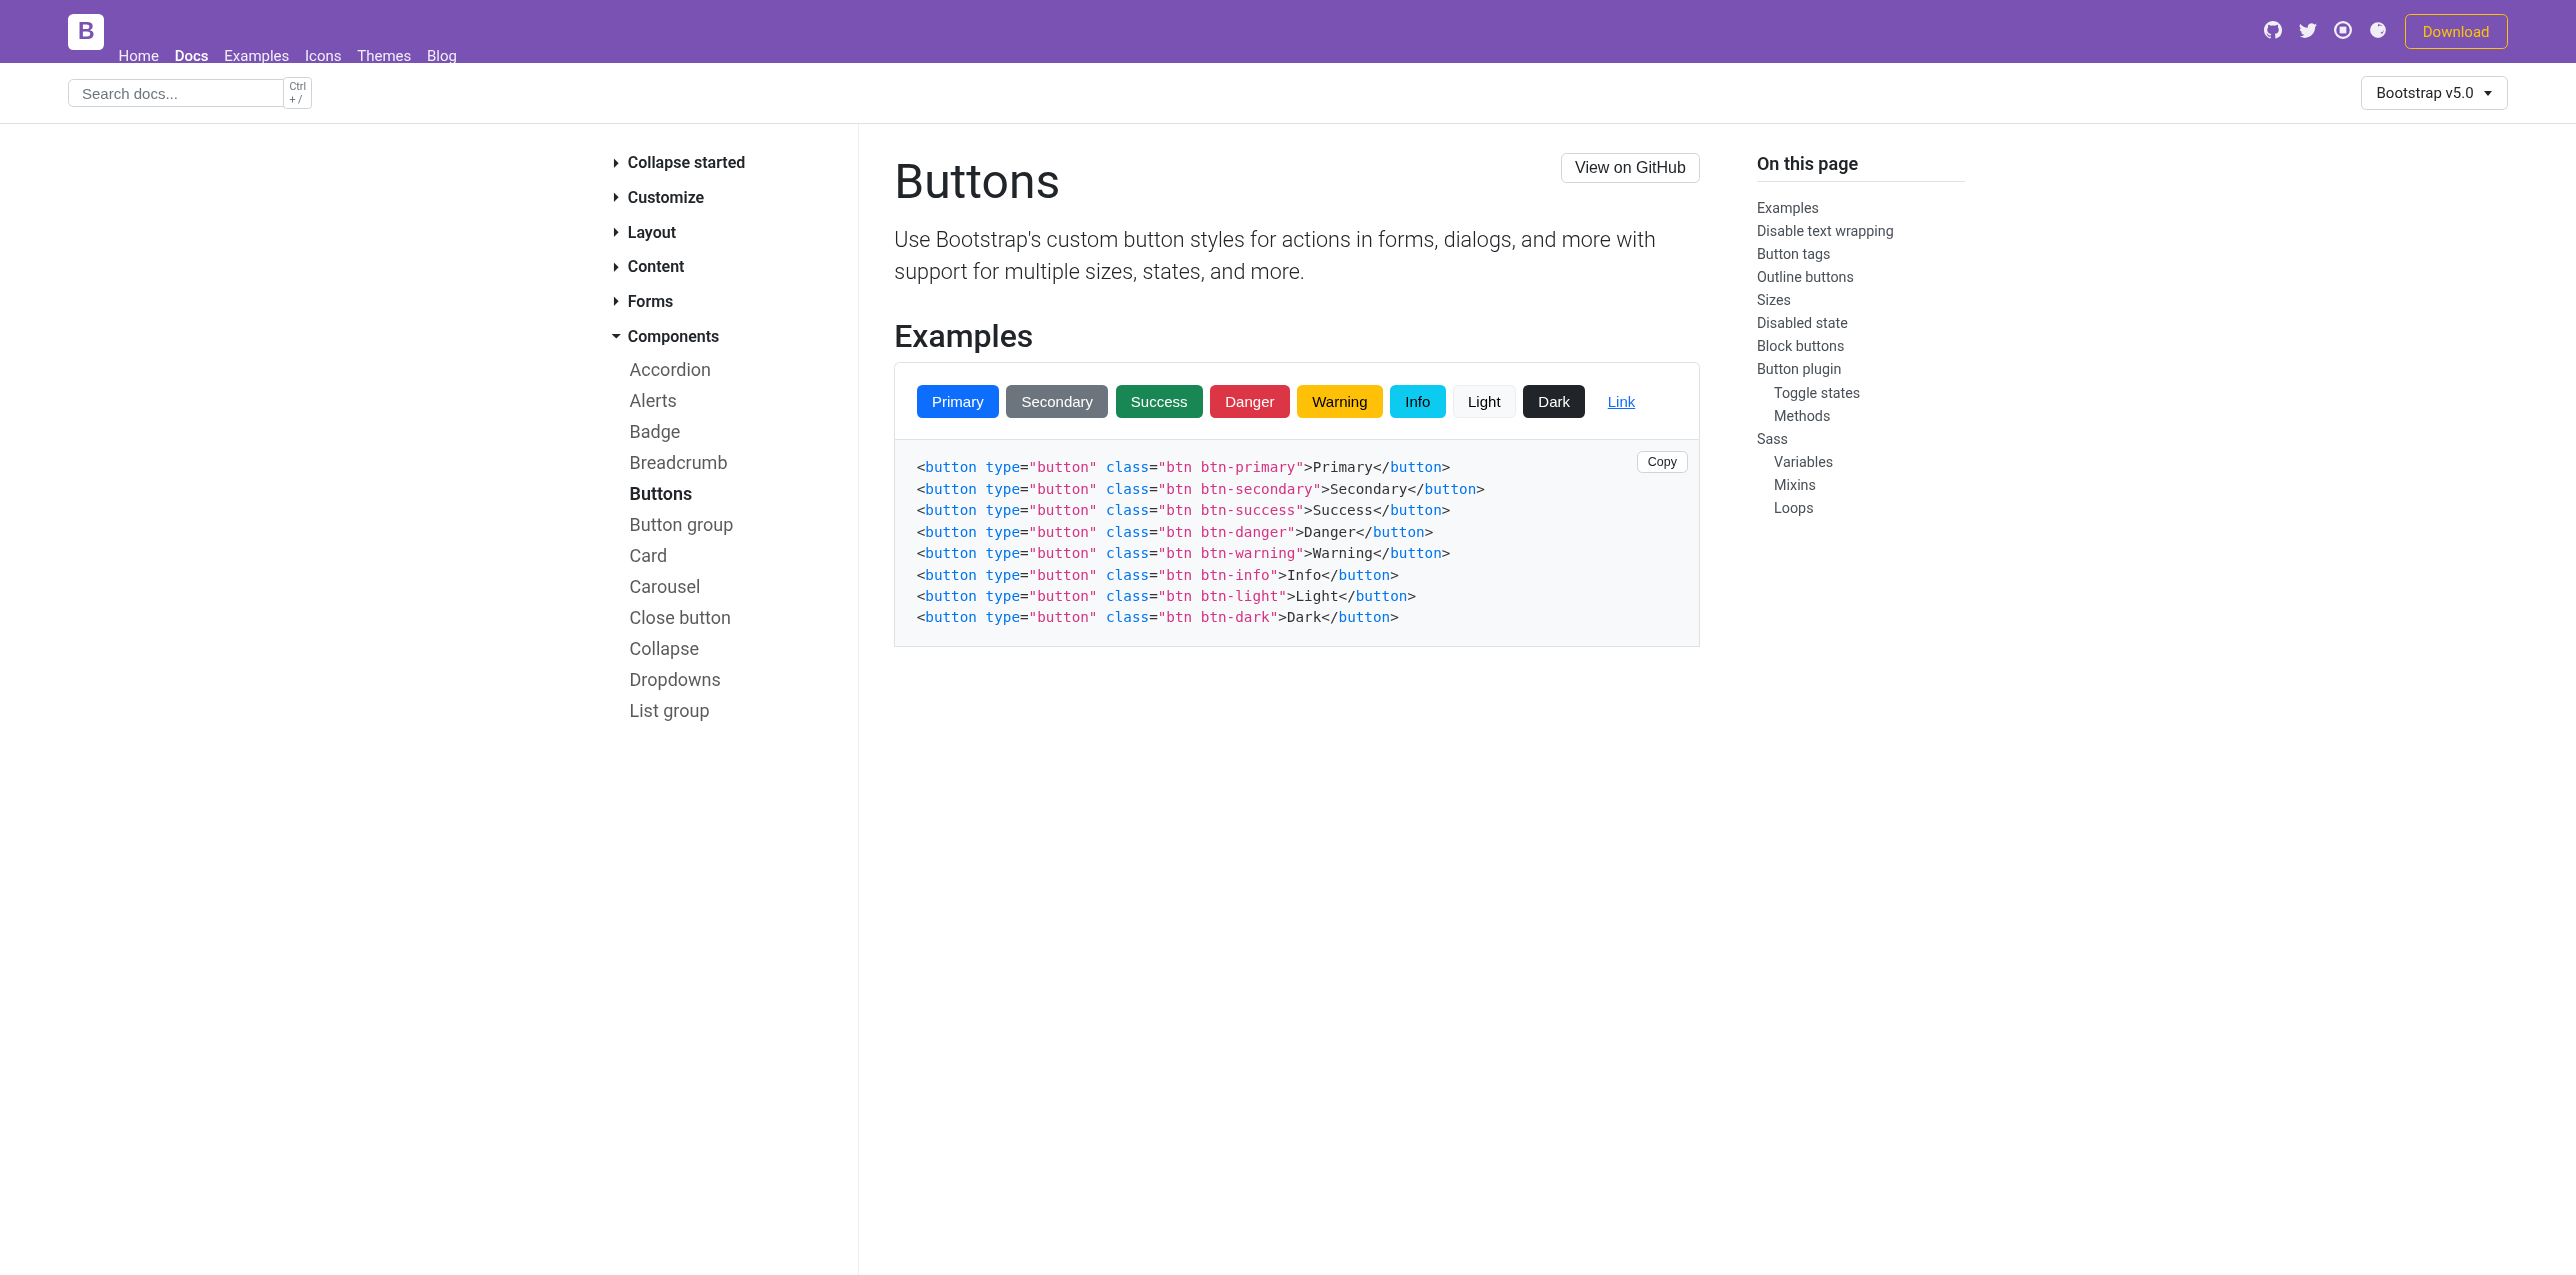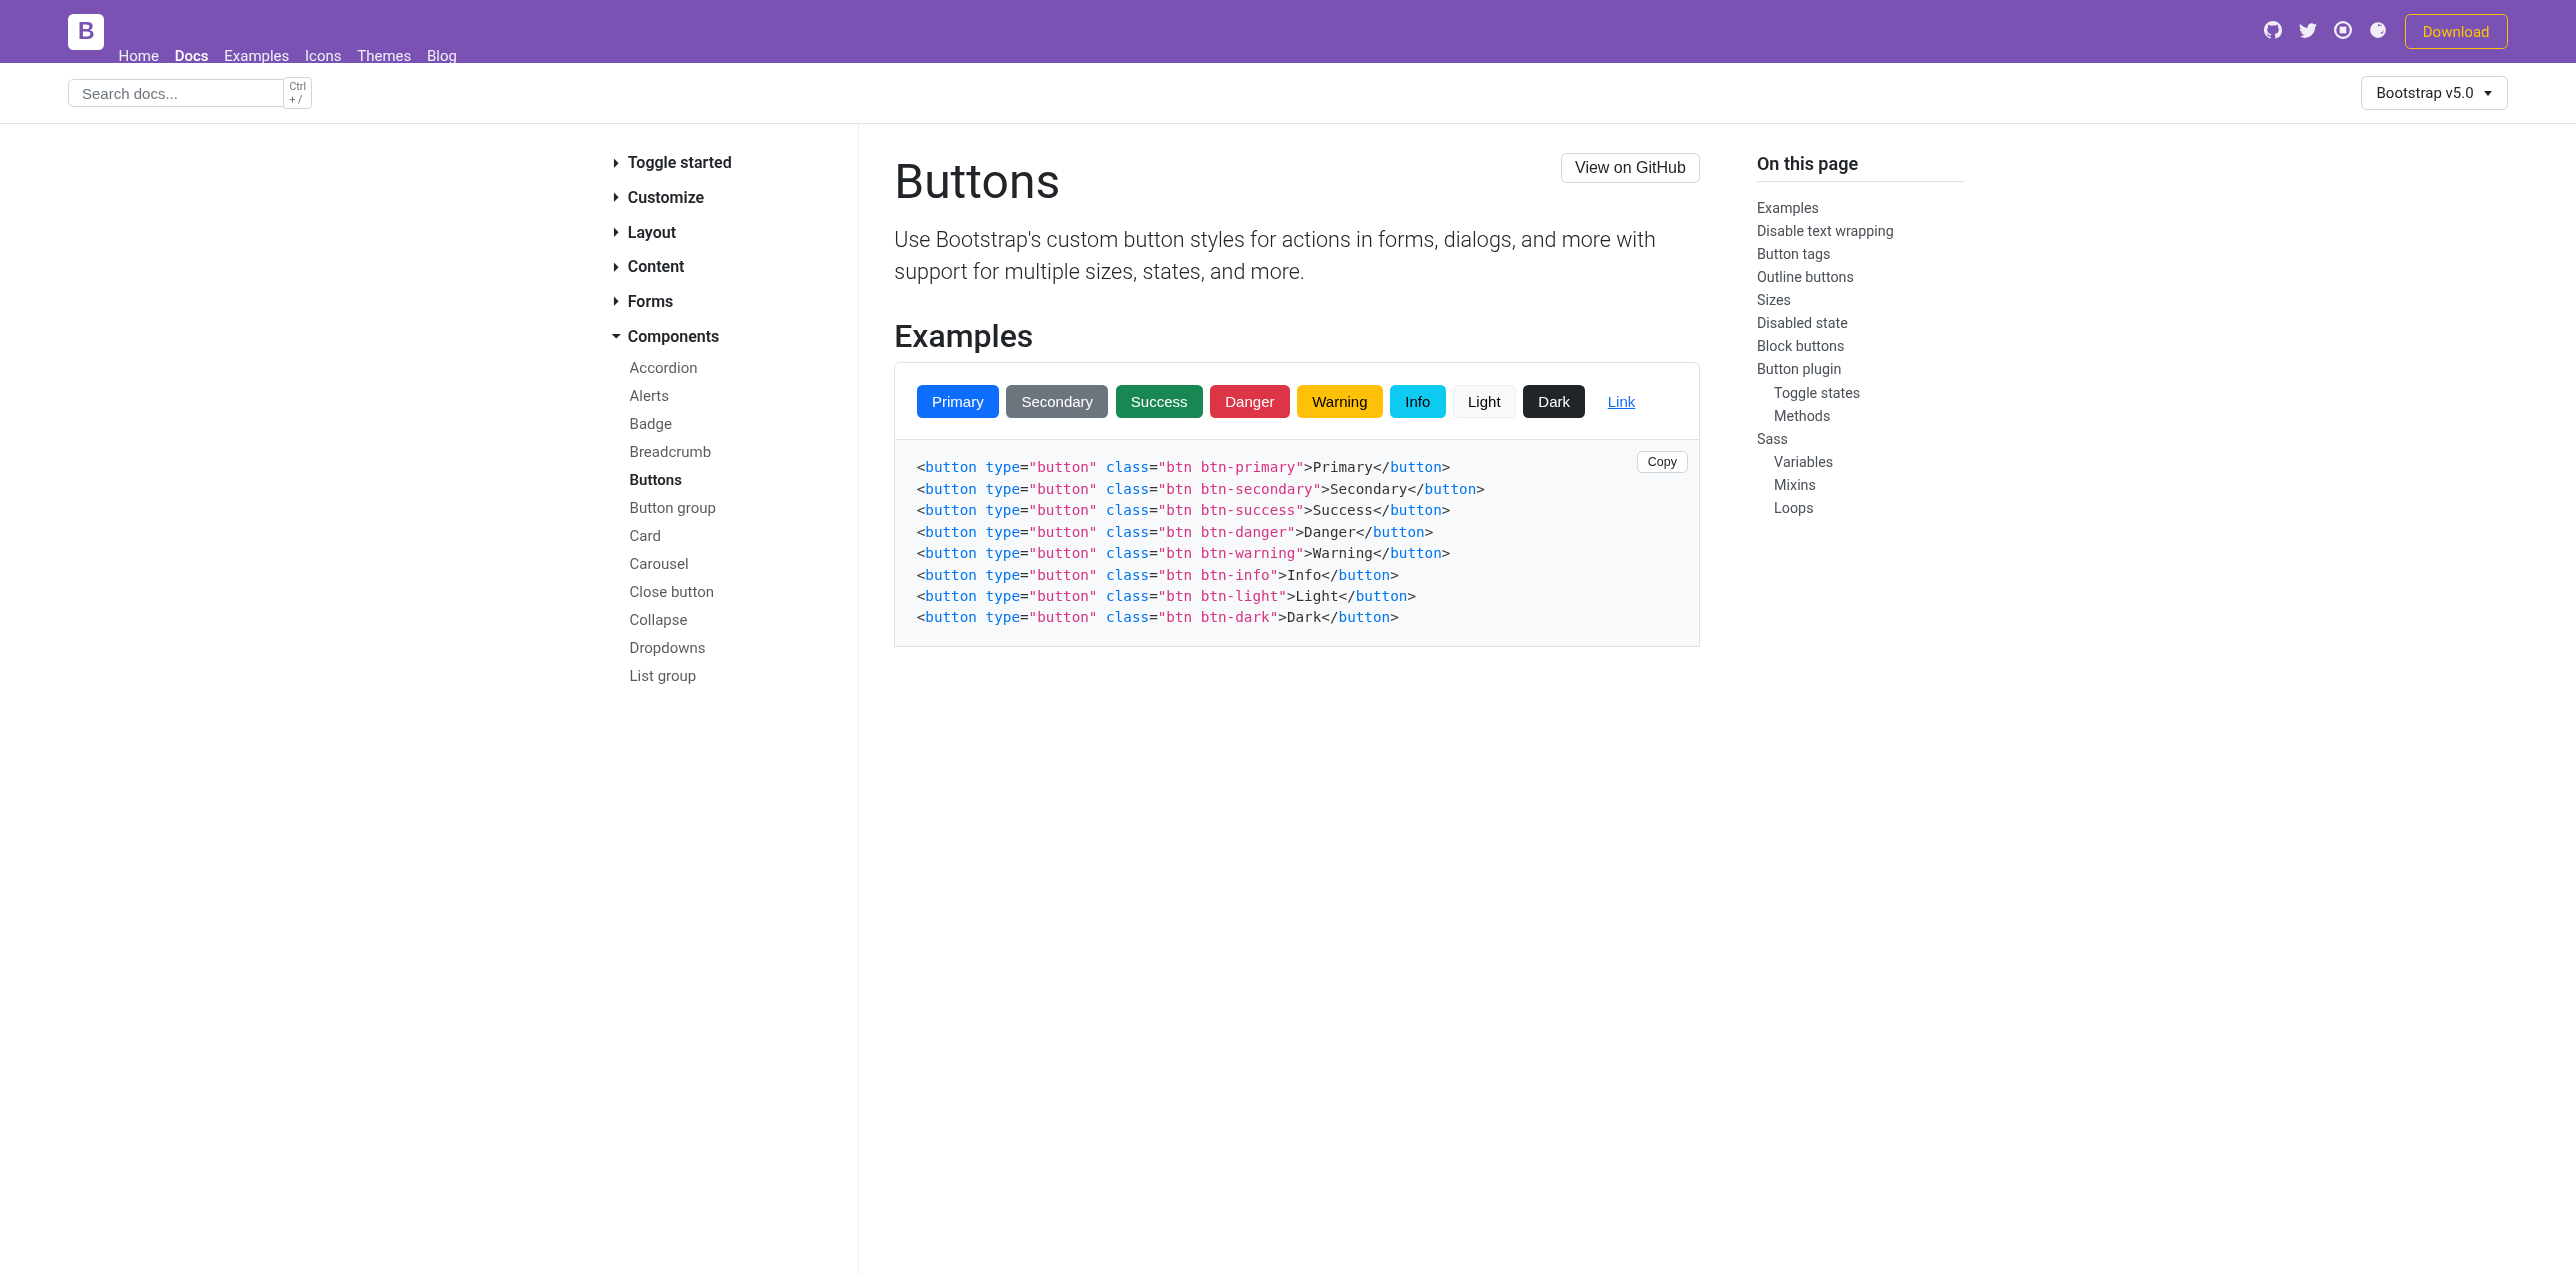--- a/index.html
+++ b/index.html
@@ -39,21 +39,21 @@
   
   .layout{display:grid;grid-template-columns:269px 1fr 251px;max-width:1397px;margin:0 auto;}
   
   .sidebar{padding:1.5rem 0 2rem 0;border-right:0.9px solid #eee;height:calc(100vh - 116px);overflow-y:auto}
   .sidebar::-webkit-scrollbar{width:7.2px}
   .sidebar::-webkit-scrollbar-thumb{background:#ccc;border-radius:3.6px}
   .side-section{display:flex;align-items:center;gap:.4rem;padding:.55rem 1rem .55rem 1.4rem;font-weight:600;font-size:16px;cursor:pointer}
   .side-section svg{width:12.5px;height:12.5px;fill:#212529}
   .side-section.expanded svg{transform:rotate(90deg)}
   .side-sub{list-style:none;margin:0;padding:0}
-  .side-sub li{padding:.35rem 1rem .35rem 2.8rem;font-size:15px;color:rgba(0,0,0,.65);cursor:pointer}
+  .side-sub li{padding:.35rem 1rem .35rem 2.8rem;font-size:18px;color:rgba(0,0,0,.65);cursor:pointer}
   .side-sub li.active{font-weight:600;color:#212529}
   
   .main{padding:2rem 2.5rem}
   .title-row{display:flex;align-items:flex-start;justify-content:space-between}
   h1{font-size:48px;margin:0 0 .5rem 0;font-weight:400}
   .gh-btn{border:0.9px solid #ced4da;background:#fff;border-radius:5.4px;padding:.35rem .9rem;font-size:16px;color:#212529;cursor:pointer}
   .lead{font-size:21.5px;line-height:1.5;color:#212529;margin:.5rem 0 2rem 0;font-weight:300}
   h2{font-size:32px;font-weight:500;margin:1.5rem 0 .5rem 0}
   .para{font-size:15px;line-height:1.5;margin:.5rem 0 1.5rem}
   
@@ -132,21 +132,21 @@
 </div>
 
 <div class="layout">
 
   <aside class="sidebar">
     <div id="side-sections">
         <div class="side-section">
           <svg viewBox="0 0 16 16">
             <path d="M5 2l6 6-6 6z"></path>
           </svg>
-          <span>Toggle started</span>
+          <span>Collapse started</span>
         </div>
         <div class="side-section">
           <svg viewBox="0 0 16 16">
             <path d="M5 2l6 6-6 6z"></path>
           </svg>
           <span>Customize</span>
         </div>
         <div class="side-section">
           <svg viewBox="0 0 16 16">
             <path d="M5 2l6 6-6 6z"></path>

